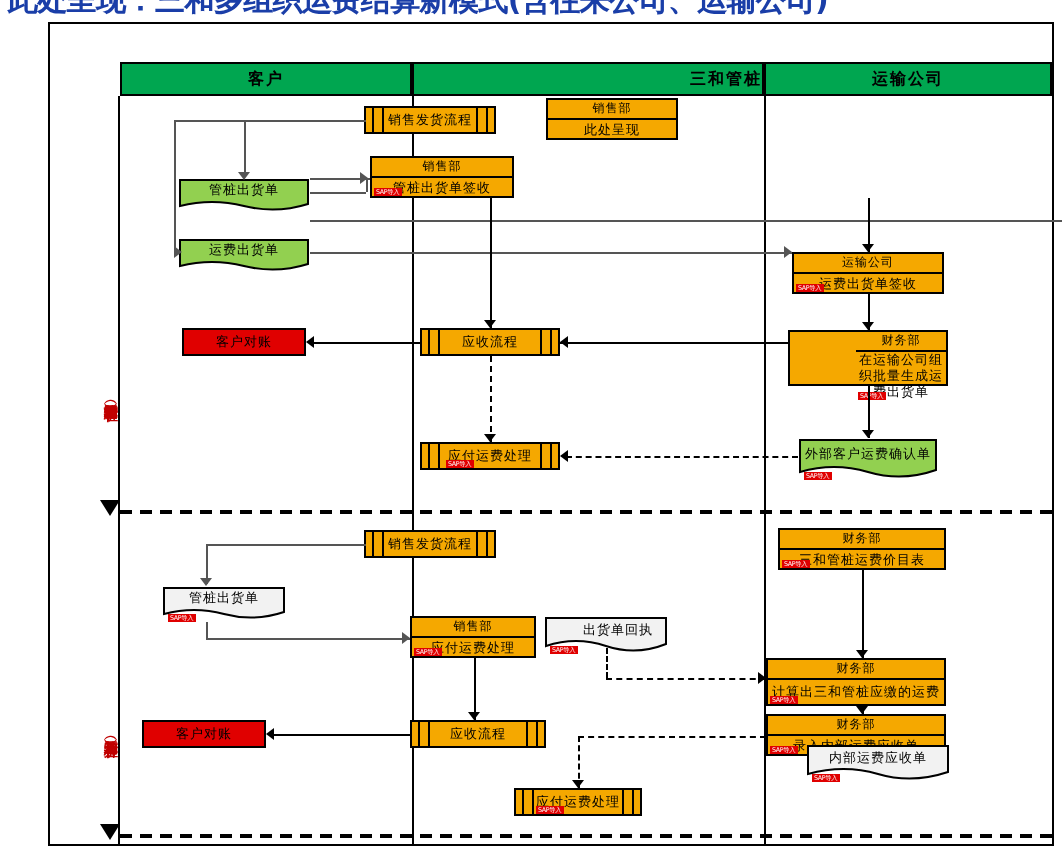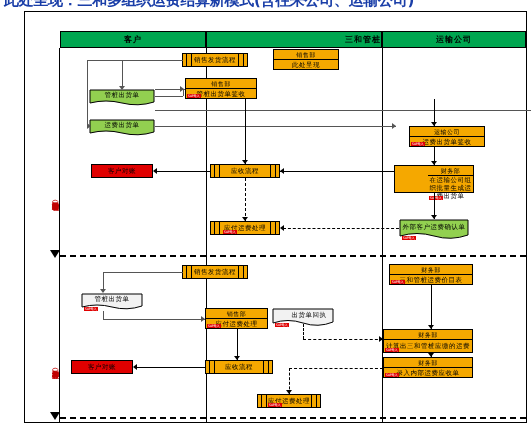--- a/index.html
+++ b/index.html
@@ -211,21 +211,21 @@
     <div class="lbl">管桩出货单</div>
   </div>
 
   <div class="docnode" style="left:64px;top:107px;width:66px;height:18px;">
     <svg width="66" height="18">
       <path d="M1,1 L65,1 L65,13 Q49,18 33,14 Q17,10 1,14 Z" fill="#92d050" stroke="#000" stroke-width="1"></path>
     </svg>
     <div class="lbl">运费出货单</div>
   </div>
 
-  <div class="node dept" style="left:384px;top:114px;width:76px;height:21px;justify-content:flex-end;">
+  <div class="node dept" style="left:371px;top:114px;width:76px;height:21px;justify-content:flex-end;">
     <div class="hd">运输公司</div>
     <div class="bd">
       <span>运费出货单签收</span>
       <span class="stamp">SAP导入</span>
     </div>
   </div>
 
   <div class="node dept" style="left:369px;top:153px;width:80px;height:28px;padding-left:33px;">
     <div class="hd">财务部</div>
     <div class="bd">
@@ -351,20 +351,27 @@
   </div>
 
   <div class="node dept" style="left:358px;top:345px;width:90px;height:21px;">
     <div class="hd">财务部</div>
     <div class="bd">
       <span>录入内部运费应收单</span>
       <span class="stamp">SAP导入</span>
     </div>
   </div>
 
+  <div class="docnode" style="left:378px;top:360px;width:72px;height:20px;">
+    <svg width="72" height="20">
+      <path d="M1,1 L71,1 L71,14 Q53,20 36,15 Q19,10 1,15 Z" fill="#f2f2f2" stroke="#000" stroke-width="1"></path>
+    </svg>
+    <div class="lbl">内部运费应收单</div>
+    <span class="stamp" style="left:3px;bottom:1px;">SAP导入</span>
+  </div>
 
   <div class="ln hline" style="left:78px;top:260px;width:80px;"></div>
   <div class="ln vline" style="left:78px;top:260px;height:20px;"></div>
   <div class="arrow ar-d ar-gray" style="left:75px;top:277px;"></div>
 
   <div class="ln vline" style="left:78px;top:299px;height:8px;"></div>
   <div class="ln hline" style="left:78px;top:307px;width:102px;"></div>
   <div class="arrow ar-r ar-gray" style="left:176px;top:304px;"></div>
 
   <div class="ln vline solid-blk" style="left:212px;top:317px;height:31px;"></div>

